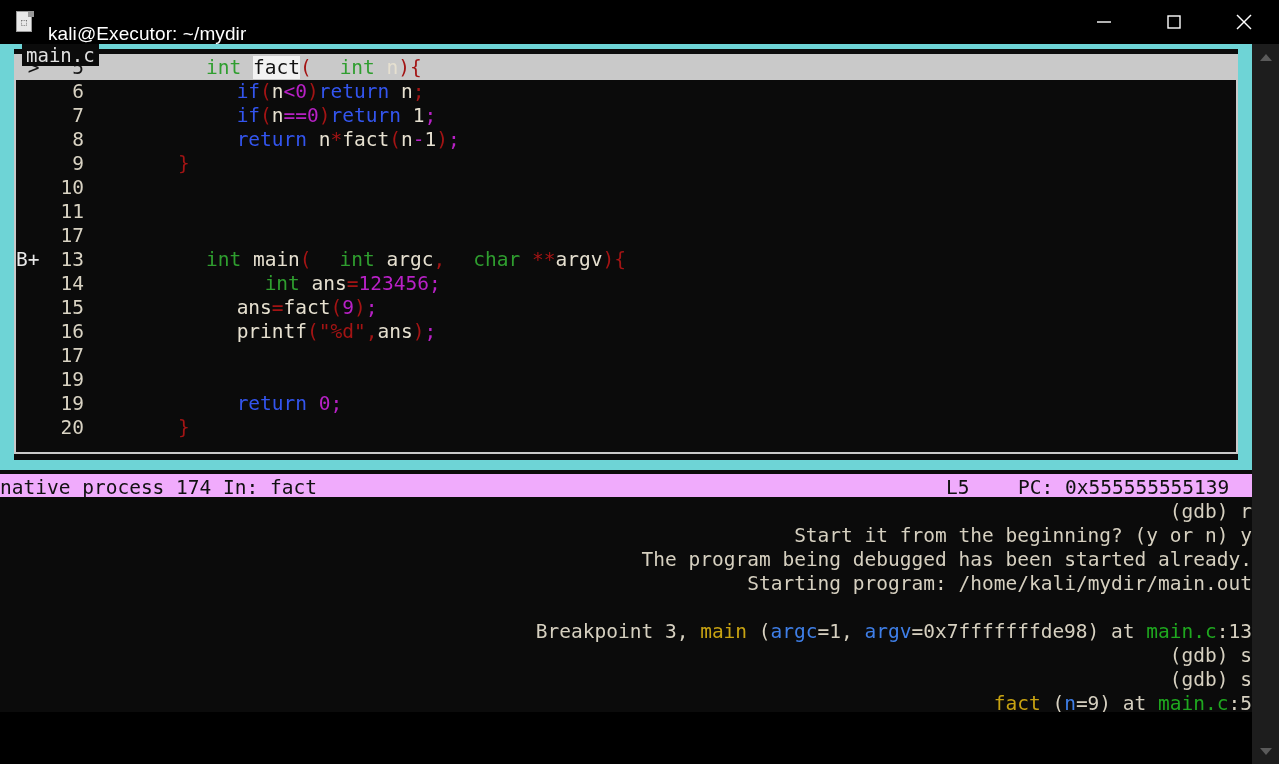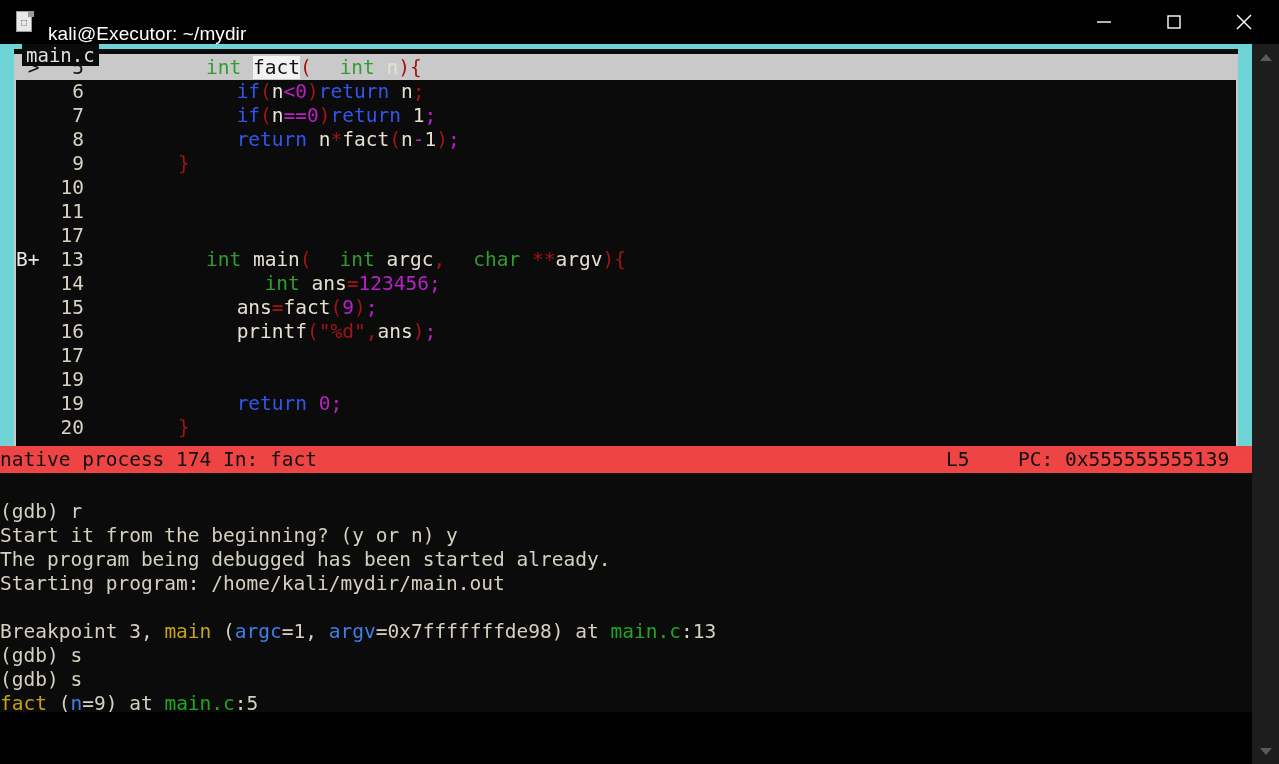--- a/index.html
+++ b/index.html
@@ -200,24 +200,24 @@
   .kw  { color: #3355ee; }   
   .pn  { color: #a31414; }   
   .num { color: #b821c6; }   
   .id  { color: #e6e0d0; }   
   .op  { color: #a31414; }
   .cursorblk { background: #f2f2f2; color: #111111; }
 
   
   #statusline {
     position: absolute;
-    left: 0; top: 402px;
+    left: 0; top: 430px;
     width: 1252px;
     height: 27px;
-    background: #ef4444;
+    background: #f0abfc;
     color: #101010;
     font-family: "DejaVu Sans Mono", monospace;
     font-size: 19.5px;
     line-height: 27px;
     white-space: pre;
   }
   #status-left { position: absolute; left: 0px; top: 0; }
   #status-l    { position: absolute; left: 946px; top: 0; }
   #status-pc   { position: absolute; left: 1018px; top: 0; }
 
@@ -232,20 +232,21 @@
     box-sizing: border-box;
   }
   .trow {
     height: 24px;
     line-height: 24px;
     white-space: pre;
     font-family: "DejaVu Sans Mono", "Liberation Mono", monospace;
     font-size: 19.5px;
     color: #d6d0c0;
     padding-left: 0px;
+    text-align: right;
   }
   .t-plain  { color: #d6d0c0; }
   .t-func   { color: #c8a312; }  
   .t-var    { color: #3f7fe8; }  
   .t-file   { color: #1fa81f; }
 
   
   #scrollbar {
     position: absolute;
     right: 0; top: 44px;

